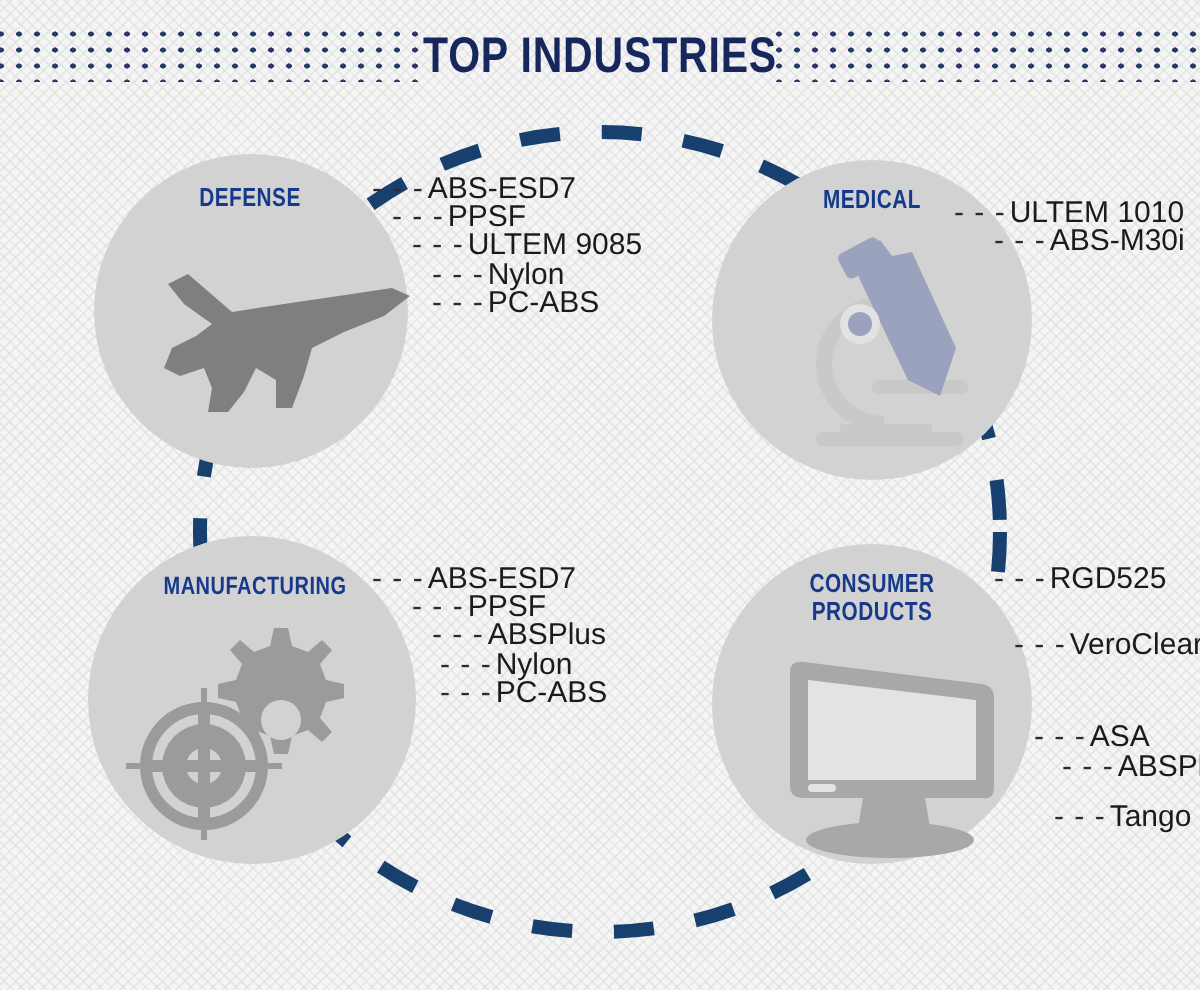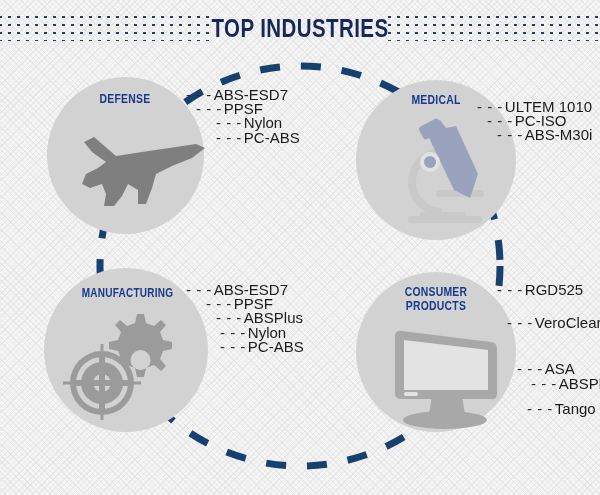--- a/index.html
+++ b/index.html
@@ -74,20 +74,21 @@
       <path fill="#7f7f7f" d="M22 15 L44 34 L70 30 L104 25 L124 22 L133 26 L120 36 L100 44 L84 52
             L80 66 L74 82 L66 82 L66 68 L56 62 L50 74 L42 84 L32 84 L34 72 L30 62 L18 66 L10 62
             L14 52 L26 46 L34 40 L20 30 L12 20 Z"></path>
     </svg>
 
     <div class="cap" style="left:60px;top:92px;width:130px;">DEFENSE</div>
 
     <div class="mat-list" style="left:186px;top:88px;">
       <span class="mat-line"><span class="dash">- - -</span><span>ABS-ESD7</span></span>
       <span class="mat-line" style="padding-left:10px;"><span class="dash">- - -</span><span>PPSF</span></span>
+      <span class="mat-line" style="padding-left:20px;"><span class="dash">- - -</span><span>ULTEM 9085</span></span>
       <span class="mat-line" style="padding-left:30px;"><span class="dash">- - -</span><span>Nylon</span></span>
       <span class="mat-line" style="padding-left:30px;"><span class="dash">- - -</span><span>PC-ABS</span></span>
     </div>
   </div>
 
   <div class="node" id="node-medical" style="left:0;top:0;">
     <div class="disc" style="left:356px;top:80px;width:160px;height:160px;"></div>
 
     <svg class="icon" style="left:392px;top:112px;width:110px;height:112px;" viewBox="0 0 110 112">
       <g fill="#c9c9c9">
@@ -101,21 +102,20 @@
         <rect x="28" y="10" width="22" height="14" rx="3" transform="rotate(-28 39 17)"></rect>
       </g>
       <circle cx="38" cy="50" r="10" fill="#e2e2e2"></circle>
       <circle cx="38" cy="50" r="6" fill="#9aa2bd"></circle>
     </svg>
 
     <div class="cap" style="left:376px;top:93px;width:120px;">MEDICAL</div>
 
     <div class="mat-list" style="left:477px;top:100px;">
       <span class="mat-line"><span class="dash">- - -</span><span>ULTEM 1010</span></span>
-      <span class="mat-line" style="padding-left:10px;"><span class="dash">- - -</span><span>PC-ISO</span></span>
       <span class="mat-line" style="padding-left:20px;"><span class="dash">- - -</span><span>ABS-M30i</span></span>
     </div>
   </div>
 
   <div class="node" id="node-manufacturing" style="left:0;top:0;">
     <div class="disc" style="left:44px;top:268px;width:164px;height:164px;"></div>
 
     <svg class="icon" style="left:62px;top:308px;width:130px;height:112px;" viewBox="0 0 130 112">
       <g fill="#9b9b9b">
         <path d="M75 6 l7 0 2 9 8 3 7-6 5 5 -6 7 3 8 9 2 0 7 -9 2 -3 8 6 7 -5 5 -7 -6 -8 3 -2 9 -7 0

